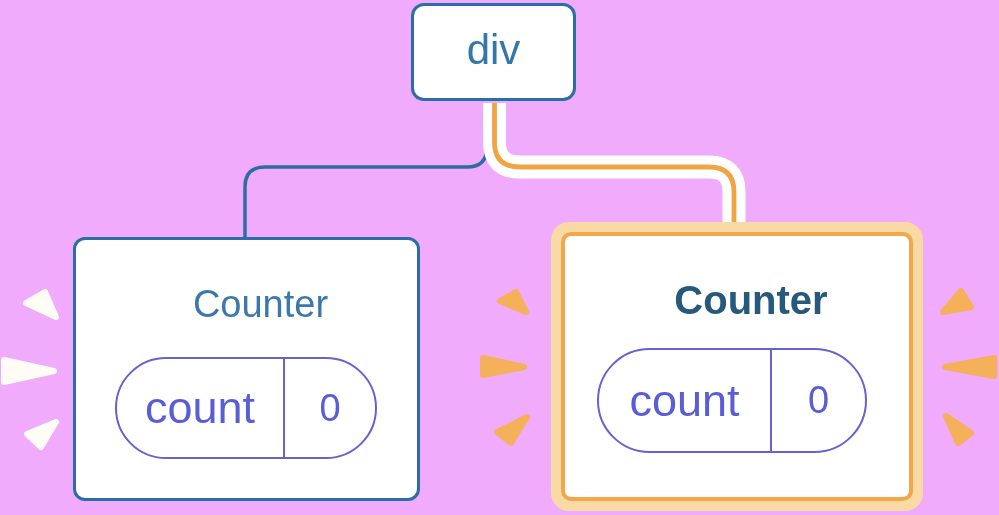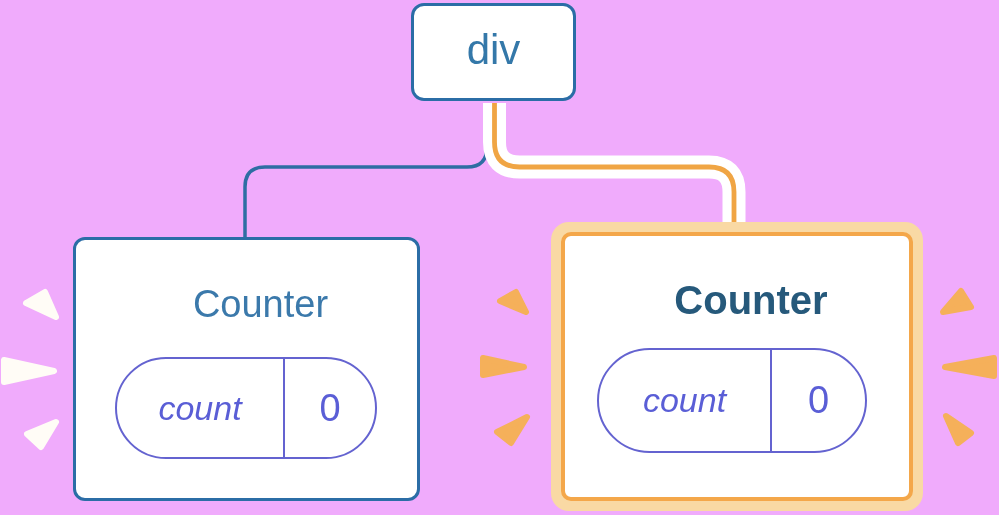--- a/index.html
+++ b/index.html
@@ -77,21 +77,21 @@
     display:flex;
     border:2.5px solid #6463D0;
     border-radius:999px;
     box-sizing:border-box;
     background:#FFFFFF;
   }
   .state-pill .pill-key{
     flex:1 1 auto;
     display:flex;align-items:center;justify-content:center;
     border-right:2.5px solid #6463D0;
-    color:#5A5ED6;font-size:34px;font-style:italic;
+    color:#5A5ED6;font-size:45px;
   }
   .state-pill .pill-value{
     width:90px;flex:0 0 auto;
     display:flex;align-items:center;justify-content:center;
     color:#5A5ED6;font-size:38px;
   }
   .card-right .state-pill .pill-value{width:93px;}
 </style>
 </head>
 <body>

